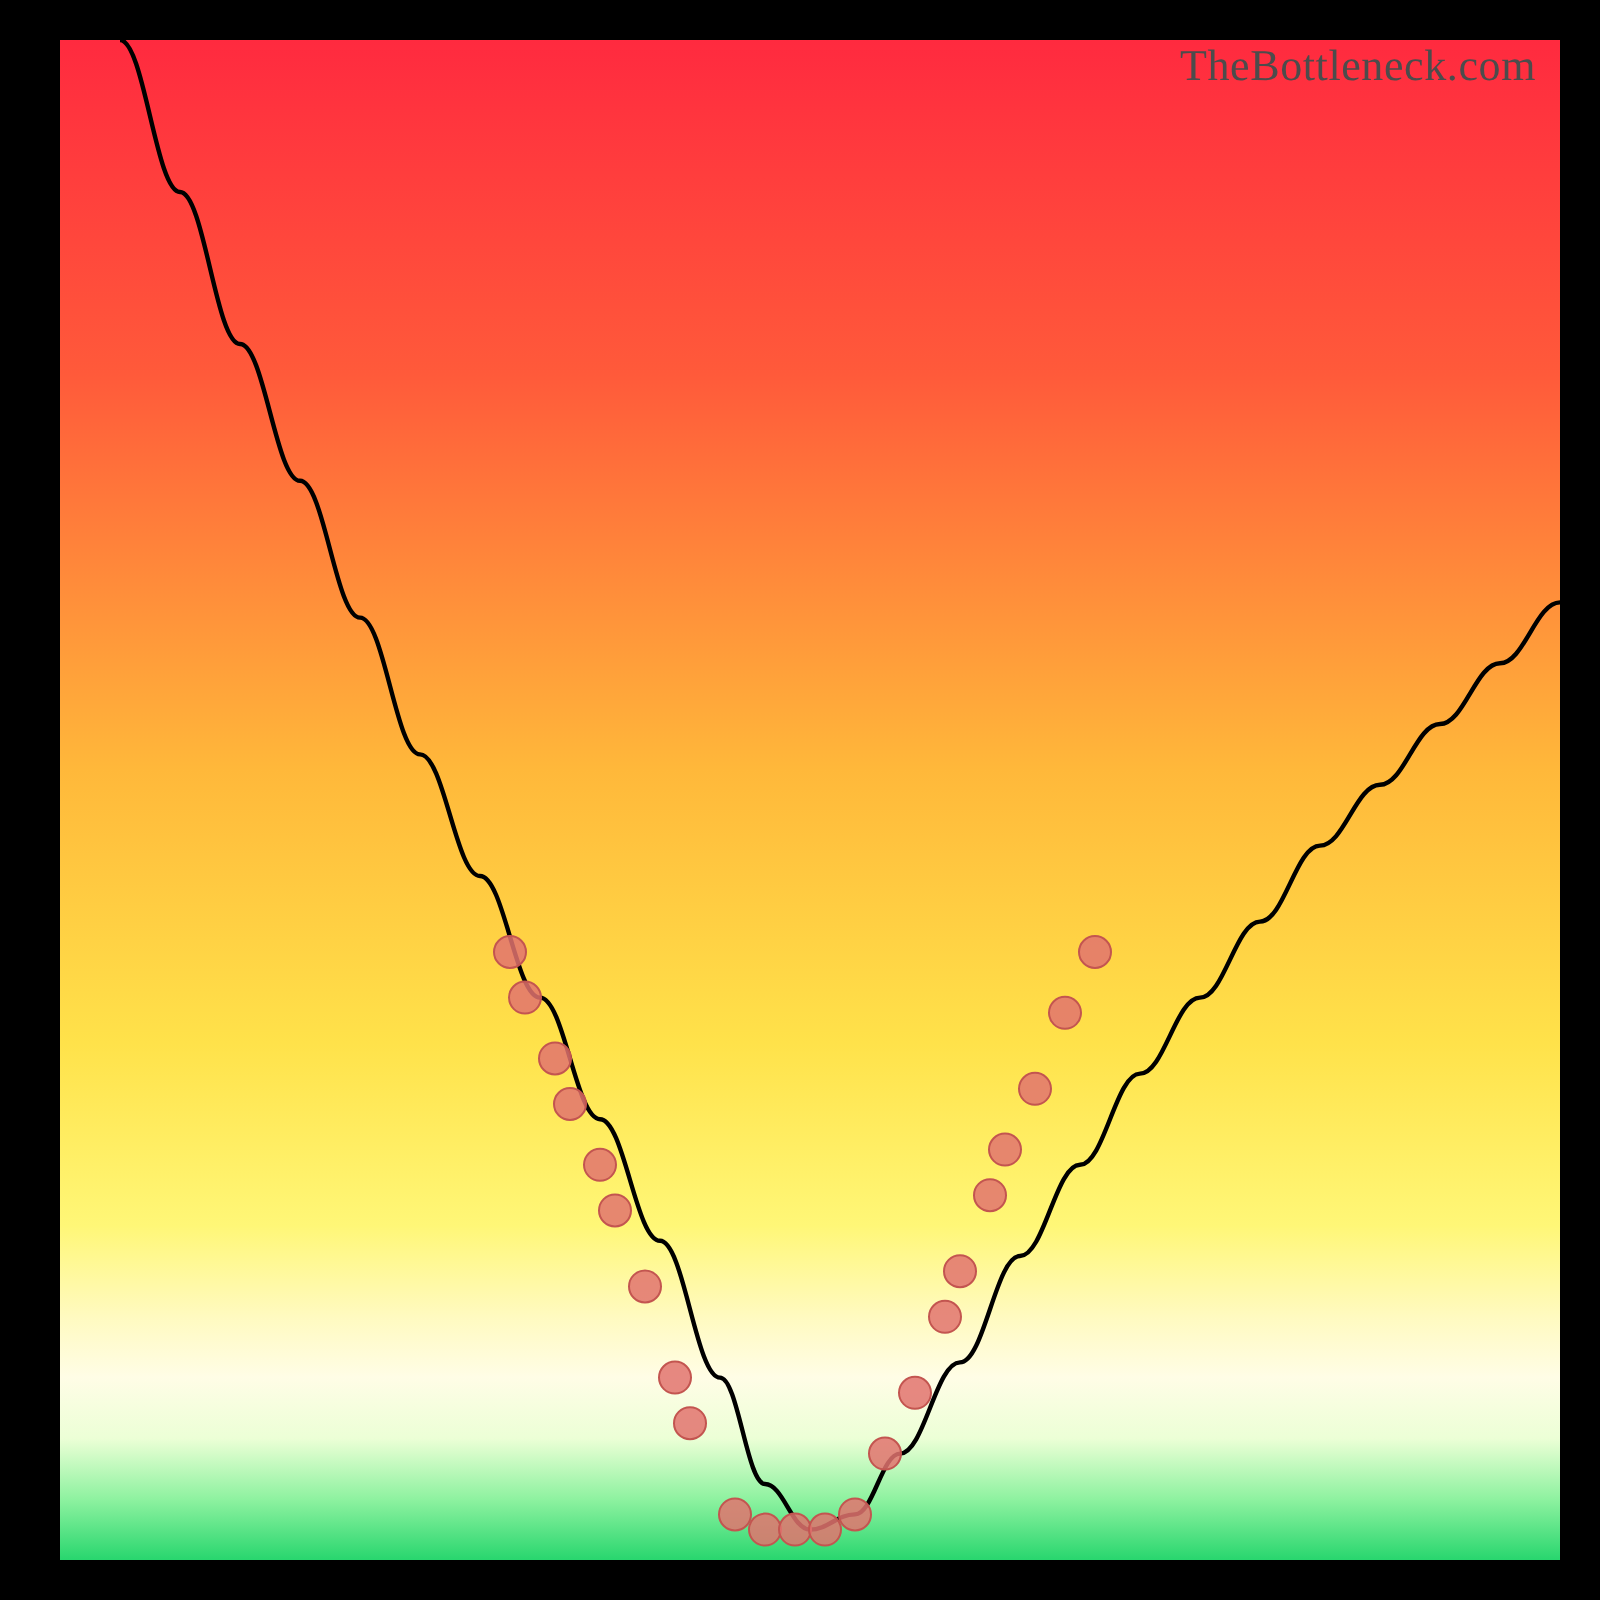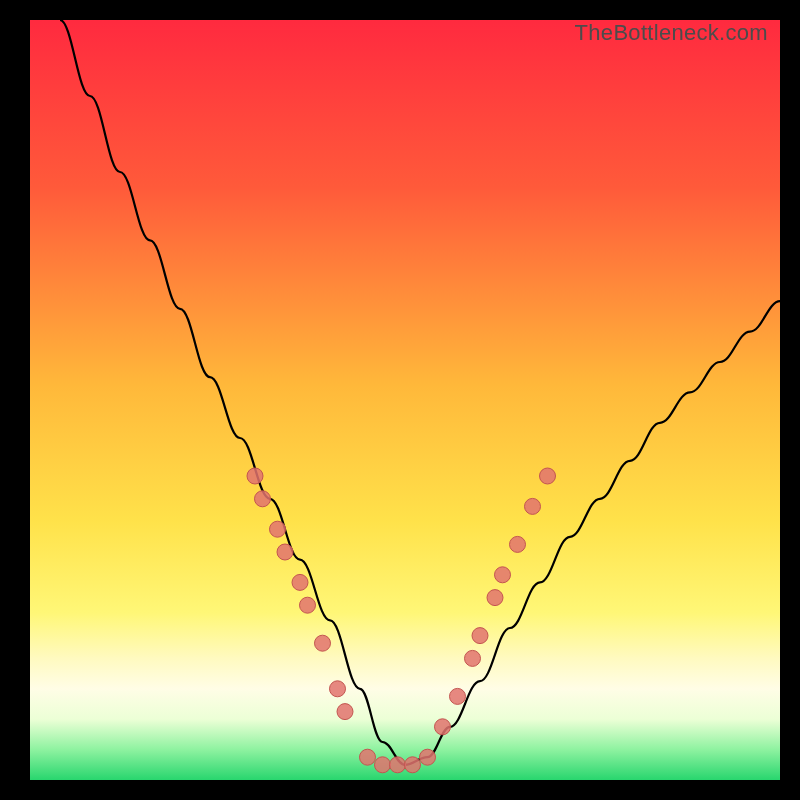--- a/index.html
+++ b/index.html
@@ -29,20 +29,21 @@
   }
   .watermark {
     position: absolute;
     top: 0px;
     right: 12px;
     color: #4c4c4c;
     font-size: 22px;
     font-weight: 500;
     letter-spacing: 0.3px;
     z-index: 10;
+    font-family: Liberation Serif, serif;
   }
   svg {
     display: block;
   }
 </style>
 </head>
 <body>
 
 <div class="frame">
   <div class="plot">

